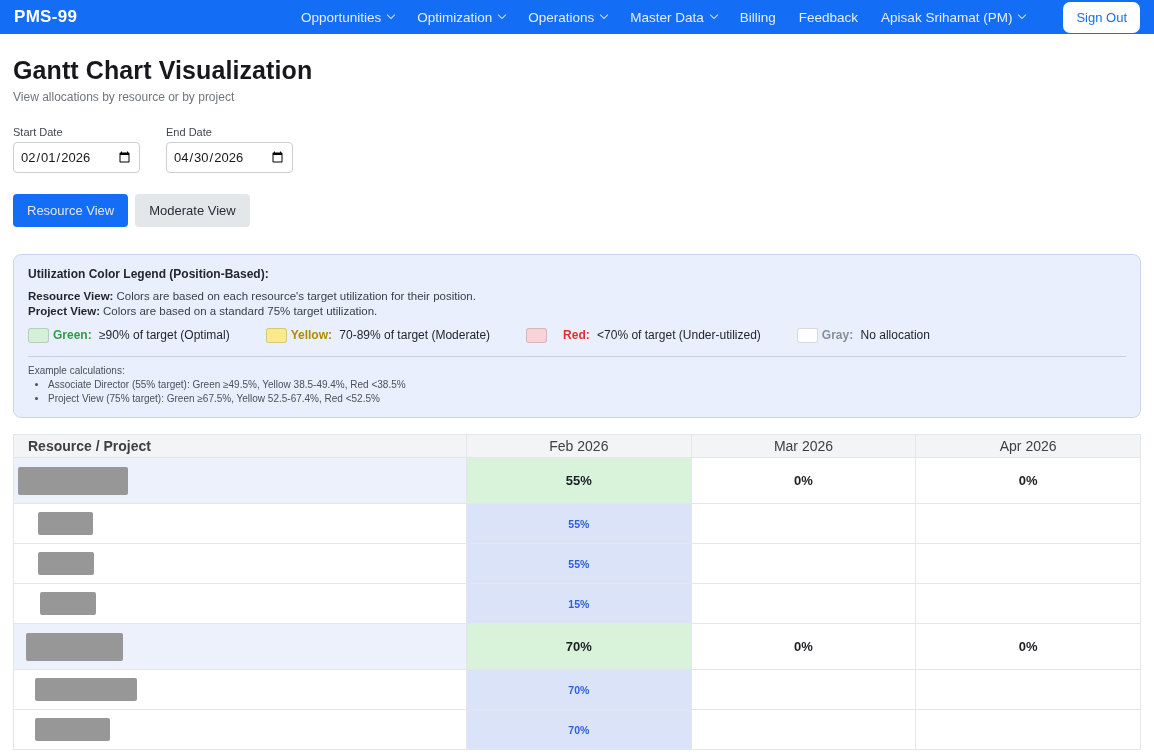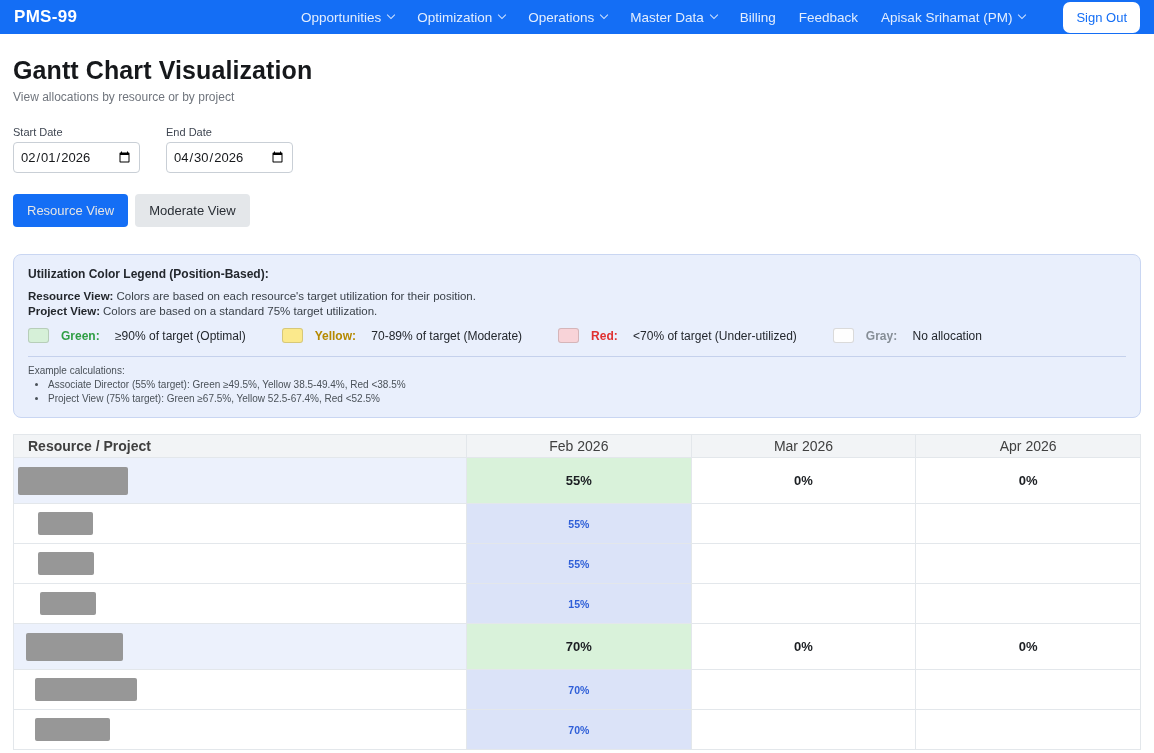--- a/index.html
+++ b/index.html
@@ -40,21 +40,21 @@
   .btn.primary{background:var(--accent);color:#e5e5e5}
   .btn.secondary{background:#e4e7ea;color:#2a2f36}
 
   
   .legend{margin-top:27px;background:var(--legend-bg);border:1px solid var(--legend-border);
     border-radius:8px;padding:12px 14px 10px}
   .legend-title{font-size:12px;font-weight:700;color:#23272d;margin-bottom:9px}
   .legend-line{font-size:11.5px;color:#3a4149;margin-bottom:3px}
   .legend-line b{color:#23272d;margin-right:3px}
   .legend-items{display:flex;align-items:center;gap:36px;margin-top:11px}
-  .legend-item{display:flex;align-items:center;gap:12px;font-size:12px;color:#23272d;white-space:nowrap}
+  .legend-item{display:flex;gap:4px;font-size:12px;color:#23272d;white-space:nowrap}
   .legend-item b{font-weight:700}
   .swatch{width:21px;height:15px;border-radius:3px;border:1px solid rgba(0,0,0,.14);display:inline-block;flex:none}
   .legend-divider{border:none;border-top:1px solid #c5d1ec;margin:13px 0 8px}
   .examples-title{font-size:10px;color:#4a5158;margin-bottom:3px}
   .examples{margin:0;padding-left:20px;font-size:10px;color:#4a5158}
   .examples li{margin-bottom:3px}
 
   
   .gantt{width:100%;margin-top:16px;border-collapse:collapse;table-layout:fixed}
   .gantt th,.gantt td{border:1px solid #e3e7eb;vertical-align:middle}
@@ -145,21 +145,21 @@
           <b style="color: rgb(47, 158, 68);">Green:</b>
           <span>&nbsp;≥90% of target (Optimal)</span>
         </span>
         <span class="legend-item">
           <span class="swatch" style="background: rgb(251, 233, 140);"></span>
           <b style="color: rgb(181, 137, 0);">Yellow:</b>
           <span>&nbsp;70-89% of target (Moderate)</span>
         </span>
         <span class="legend-item">
           <span class="swatch" style="background: rgb(248, 211, 216);"></span>
-          <b style="color: rgb(224, 49, 49);">Red:</b>
+          <b style="color: rgb(224, 49, 49); margin-left: 12px;">Red:</b>
           <span>&nbsp;&lt;70% of target (Under-utilized)</span>
         </span>
         <span class="legend-item">
           <span class="swatch" style="background: rgb(254, 254, 254);"></span>
           <b style="color: rgb(134, 142, 150);">Gray:</b>
           <span>&nbsp;No allocation</span>
         </span>
       </div>
     <hr class="legend-divider">
     <div class="examples-title">Example calculations:</div>

